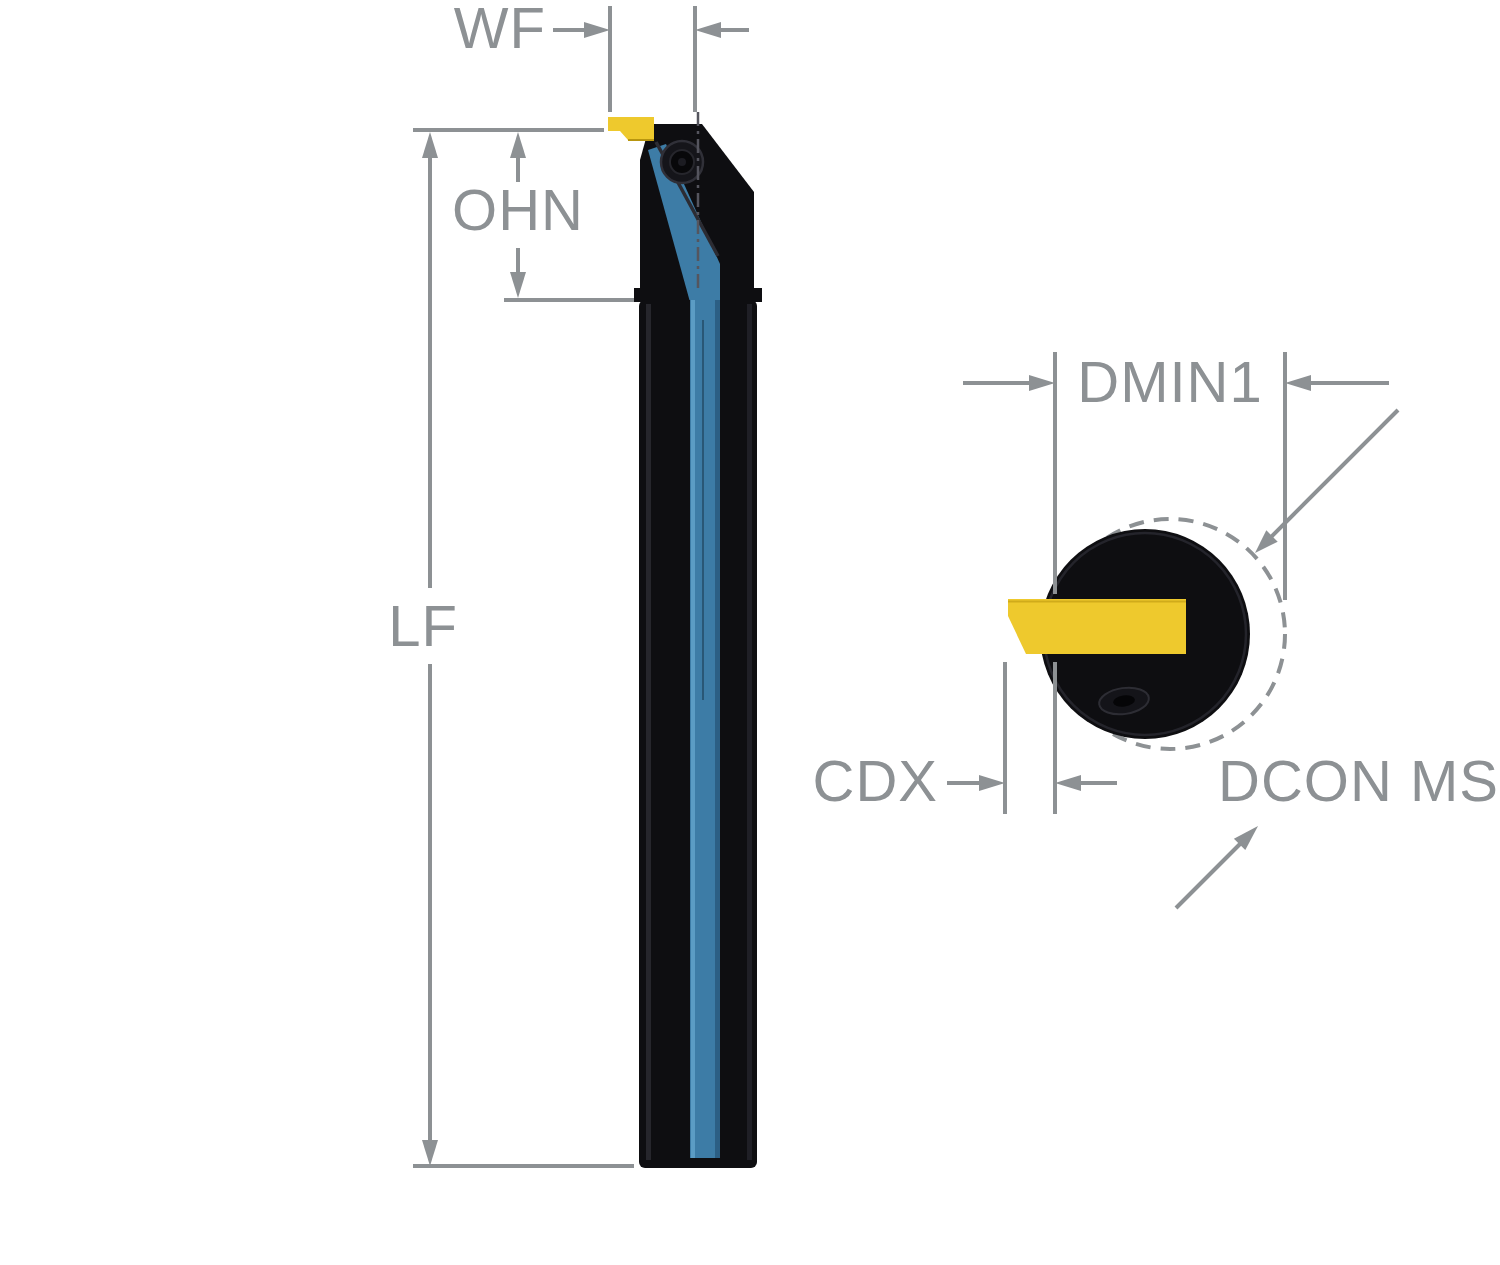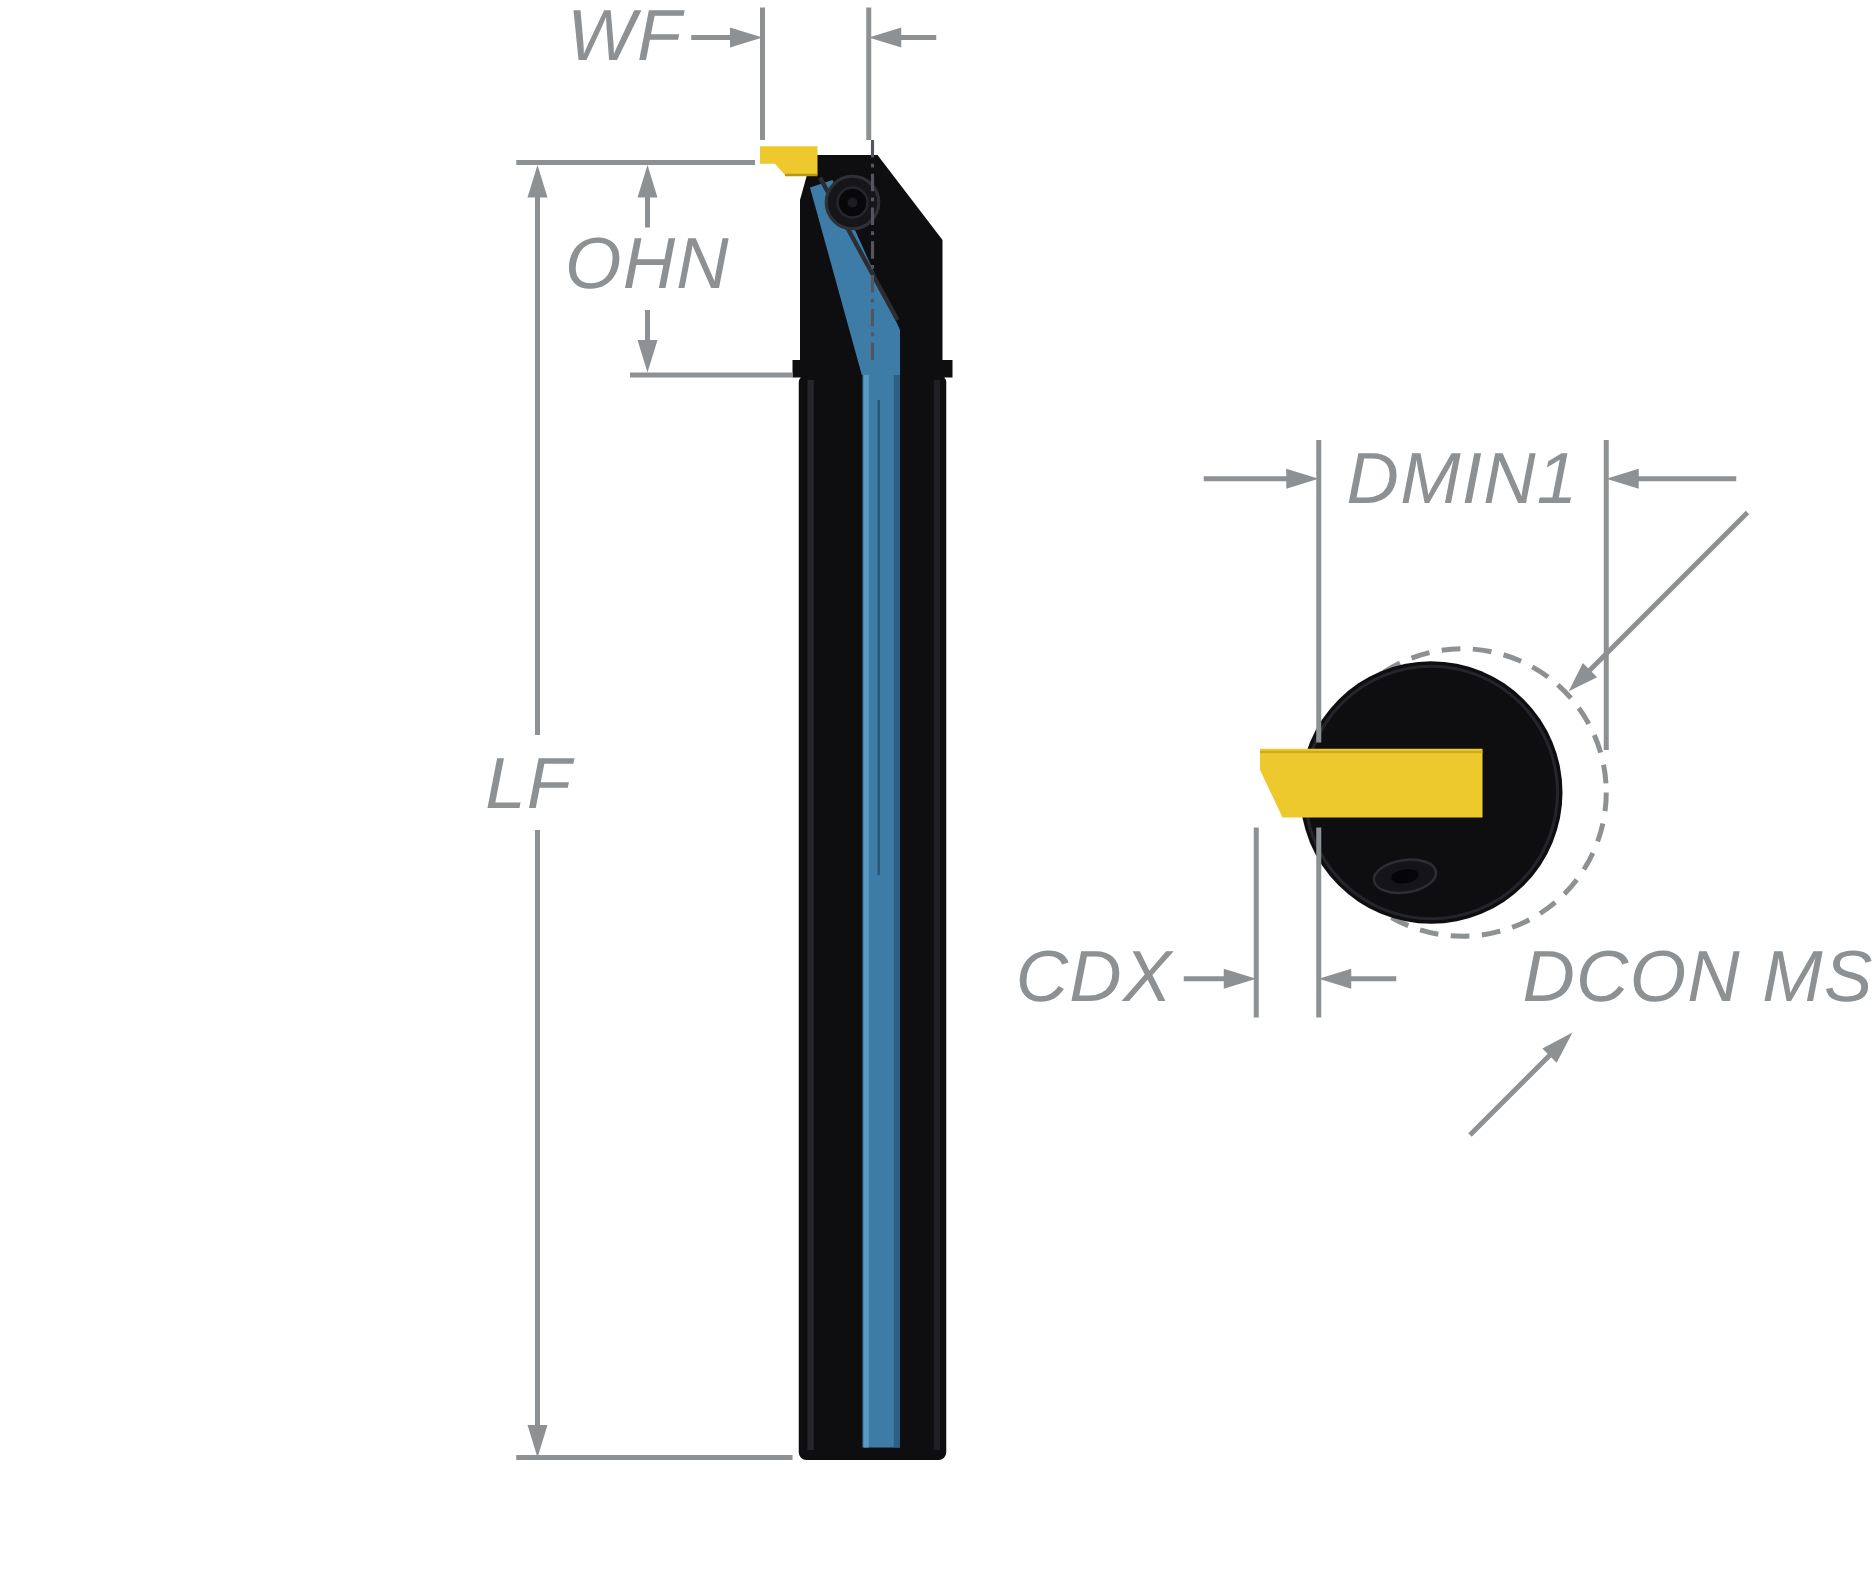--- a/index.html
+++ b/index.html
@@ -11,21 +11,20 @@
     width: 1500px;
     height: 1265px;
     overflow: hidden;
     font-family: "Liberation Sans", sans-serif;
   }
   #drawing-stage {
     width: 1316px;
     height: 1265px;
     position: relative;
     background: #ffffff;
-    font-style: italic;
   }
   svg { display: block; }
   
   .dim { stroke-width: 4; }
   .dim text {
     stroke: none;
     font-family: "Liberation Sans", sans-serif;
     font-size: 58px;
     letter-spacing: 1px;
   }

